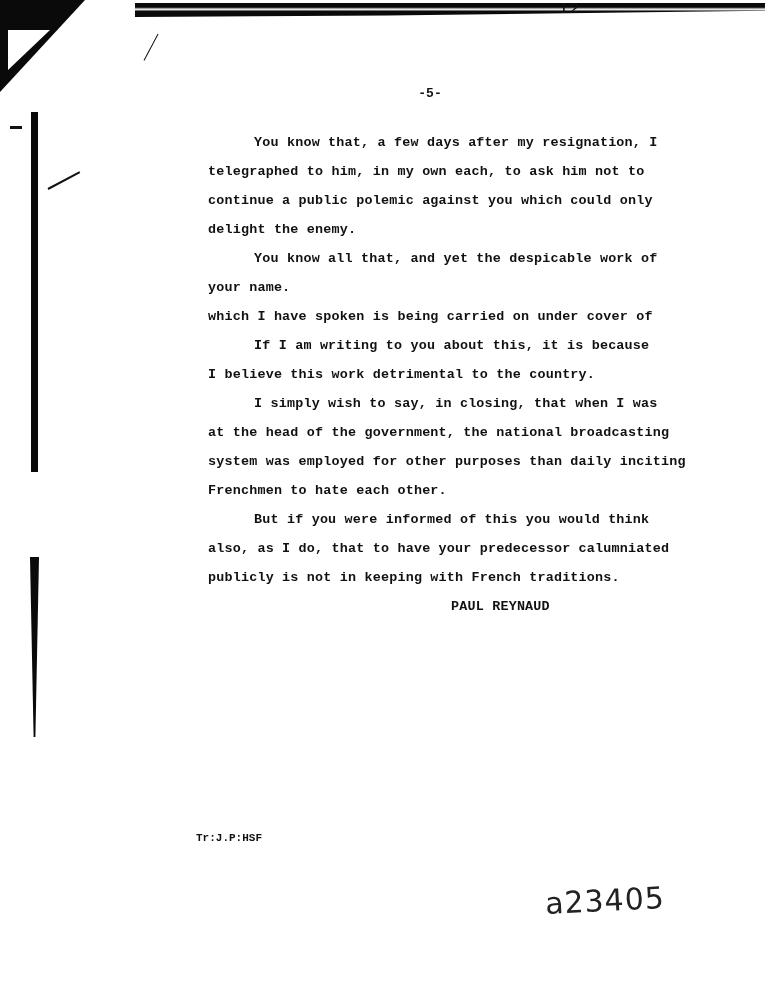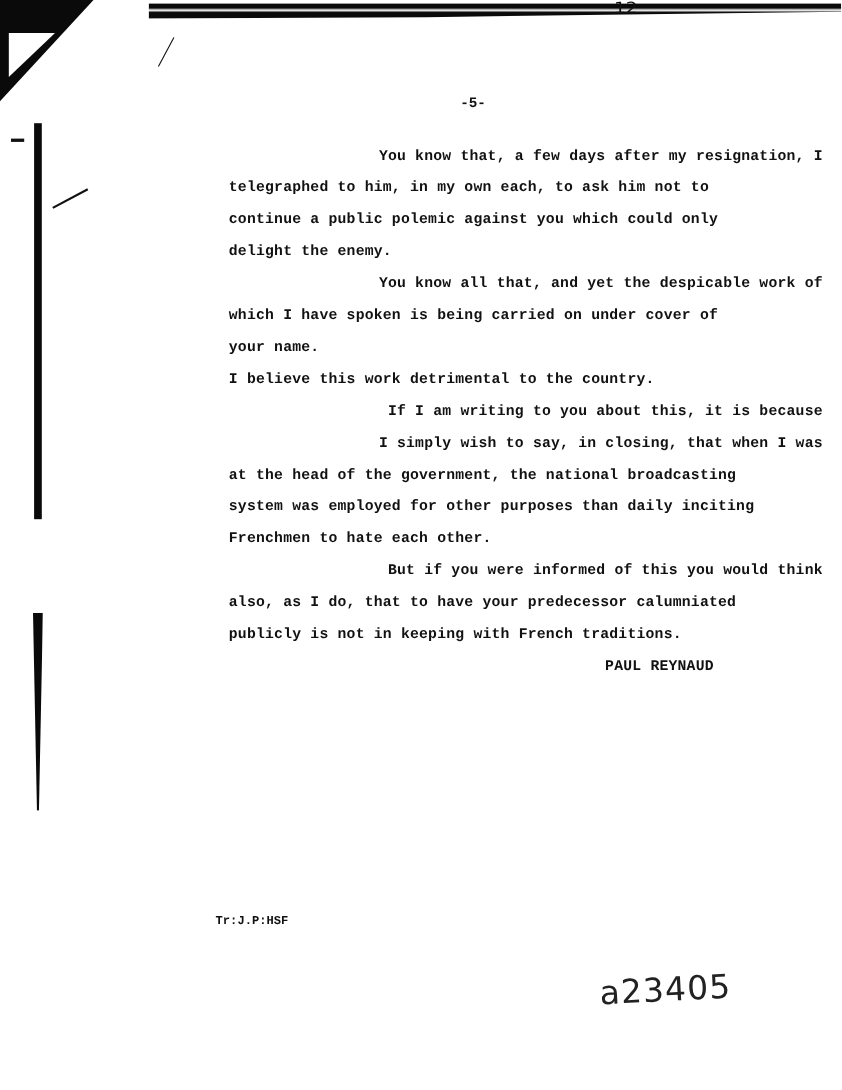--- a/index.html
+++ b/index.html
@@ -32,22 +32,22 @@
     .left-bar2 { left: 30px; top: 557px; width: 9px; height: 180px; clip-path: polygon(0 0, 100% 0, 60% 100%, 40% 100%); }
     .page-number {
       position: absolute; left: 0; width: 860px; top: 86px; text-align: center;
       font-weight: bold; font-size: 13px;
     }
     .body-text {
       position: absolute; left: 208px; top: 128px; width: 540px;
       font-size: 13.4px; font-weight: bold; line-height: 29px; letter-spacing: 0.2px;
     }
     .line { white-space: pre; height: 29px; }
-    .indent { padding-left: 46px; text-align: right; }
-    .sign-line { white-space: pre; height: 29px; padding-left: 243px; text-align: center; }
+    .indent { padding-left: 46px; }
+    .sign-line { white-space: pre; height: 29px; padding-left: 243px; }
     .ref {
       position: absolute; left: 196px; top: 832px; font-size: 11px; font-weight: bold;
     }
     .handwritten {
       position: absolute; left: 545px; top: 883px; font-family: "DejaVu Sans", sans-serif;
       font-size: 30px; color: #222; font-weight: normal; letter-spacing: 1px;
       transform: rotate(-3deg);
     }
     .stroke { position: absolute; background: #111; height: 2px; transform-origin: left center; }
   </style>
@@ -70,26 +70,26 @@
 
   <div class="body-text">
     <div>
       <div class="line indent">You know that, a few days after my resignation, I</div>
       <div class="line">telegraphed to him, in my own each, to ask him not to</div>
       <div class="line">continue a public polemic against you which could only</div>
       <div class="line">delight the enemy.</div>
     </div>
     <div>
       <div class="line indent">You know all that, and yet the despicable work of</div>
+      <div class="line">your name.</div>
       <div class="line">which I have spoken is being carried on under cover of</div>
-      <div class="line">your name.</div>
     </div>
     <div>
+      <div class="line indent">If I am writing to you about this, it is because</div>
       <div class="line">I believe this work detrimental to the country.</div>
-      <div class="line indent">If I am writing to you about this, it is because</div>
     </div>
     <div>
       <div class="line indent">I simply wish to say, in closing, that when I was</div>
       <div class="line">at the head of the government, the national broadcasting</div>
       <div class="line">system was employed for other purposes than daily inciting</div>
       <div class="line">Frenchmen to hate each other.</div>
     </div>
     <div>
       <div class="line indent">But if you were informed of this you would think</div>
       <div class="line">also, as I do, that to have your predecessor calumniated</div>

